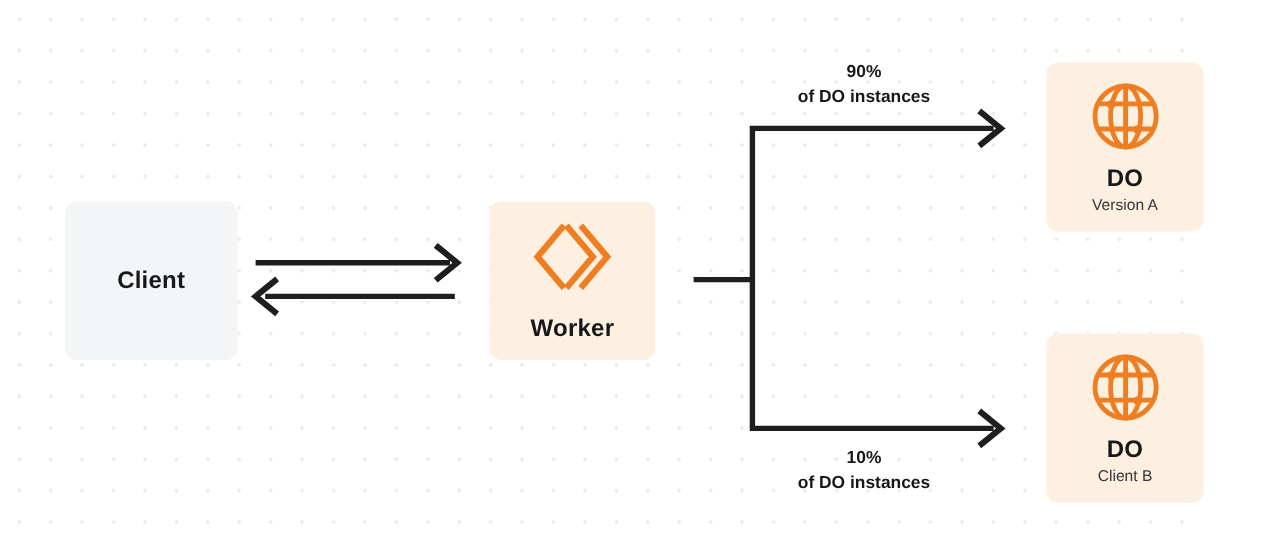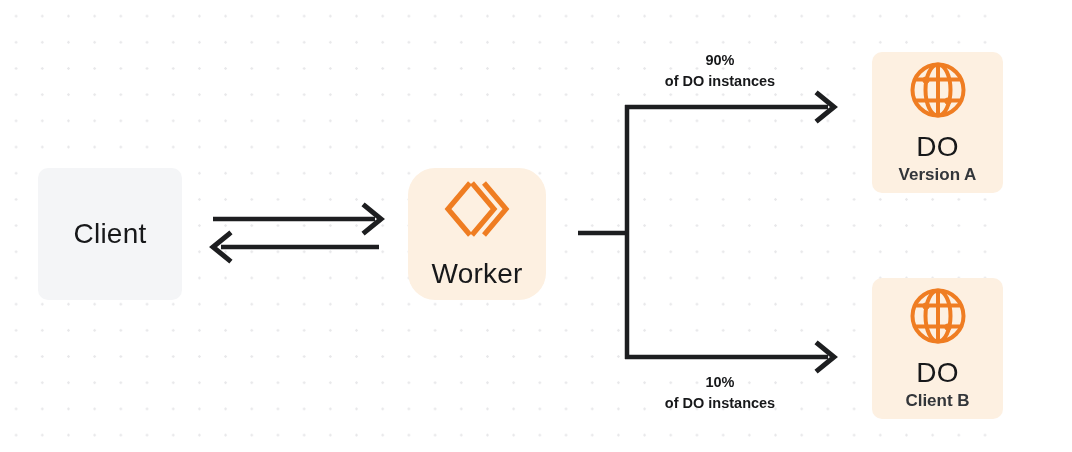--- a/index.html
+++ b/index.html
@@ -25,57 +25,56 @@
   .node {
     position: absolute;
     display: flex;
     flex-direction: column;
     align-items: center;
     justify-content: center;
     border-radius: 10px;
     box-sizing: border-box;
   }
   .node-client {
-    left: 38px;
+    left: 54px;
     top: 168px;
     width: 144px;
     height: 132px;
     background: #f4f5f7;
   }
   .node-worker {
     left: 408px;
     top: 168px;
     width: 138px;
     height: 132px;
     background: #fdf0e1;
-    border-radius: 27px;
   }
   .node-do-a {
     left: 872px;
     top: 52px;
     width: 131px;
     height: 141px;
     background: #fdf0e1;
   }
   .node-do-b {
     left: 872px;
     top: 278px;
     width: 131px;
     height: 141px;
     background: #fdf0e1;
   }
   .node-title {
-    font-size: 28px;
-    font-weight: normal;
+    font-size: 20px;
+    font-weight: bold;
     color: #17181a;
     letter-spacing: 0.2px;
   }
   .node-sub {
-    font-size: 17px;
-    font-weight: bold;
+    font-size: 13px;
+    font-weight: normal;
     color: #33363a;
     margin-top: 2px;
   }
   .icon-wrap {
     display: block;
     line-height: 0;
   }
   .worker-icon-wrap { margin-bottom: 18px; }
   .do-icon-wrap { margin-bottom: 12px; }
 

